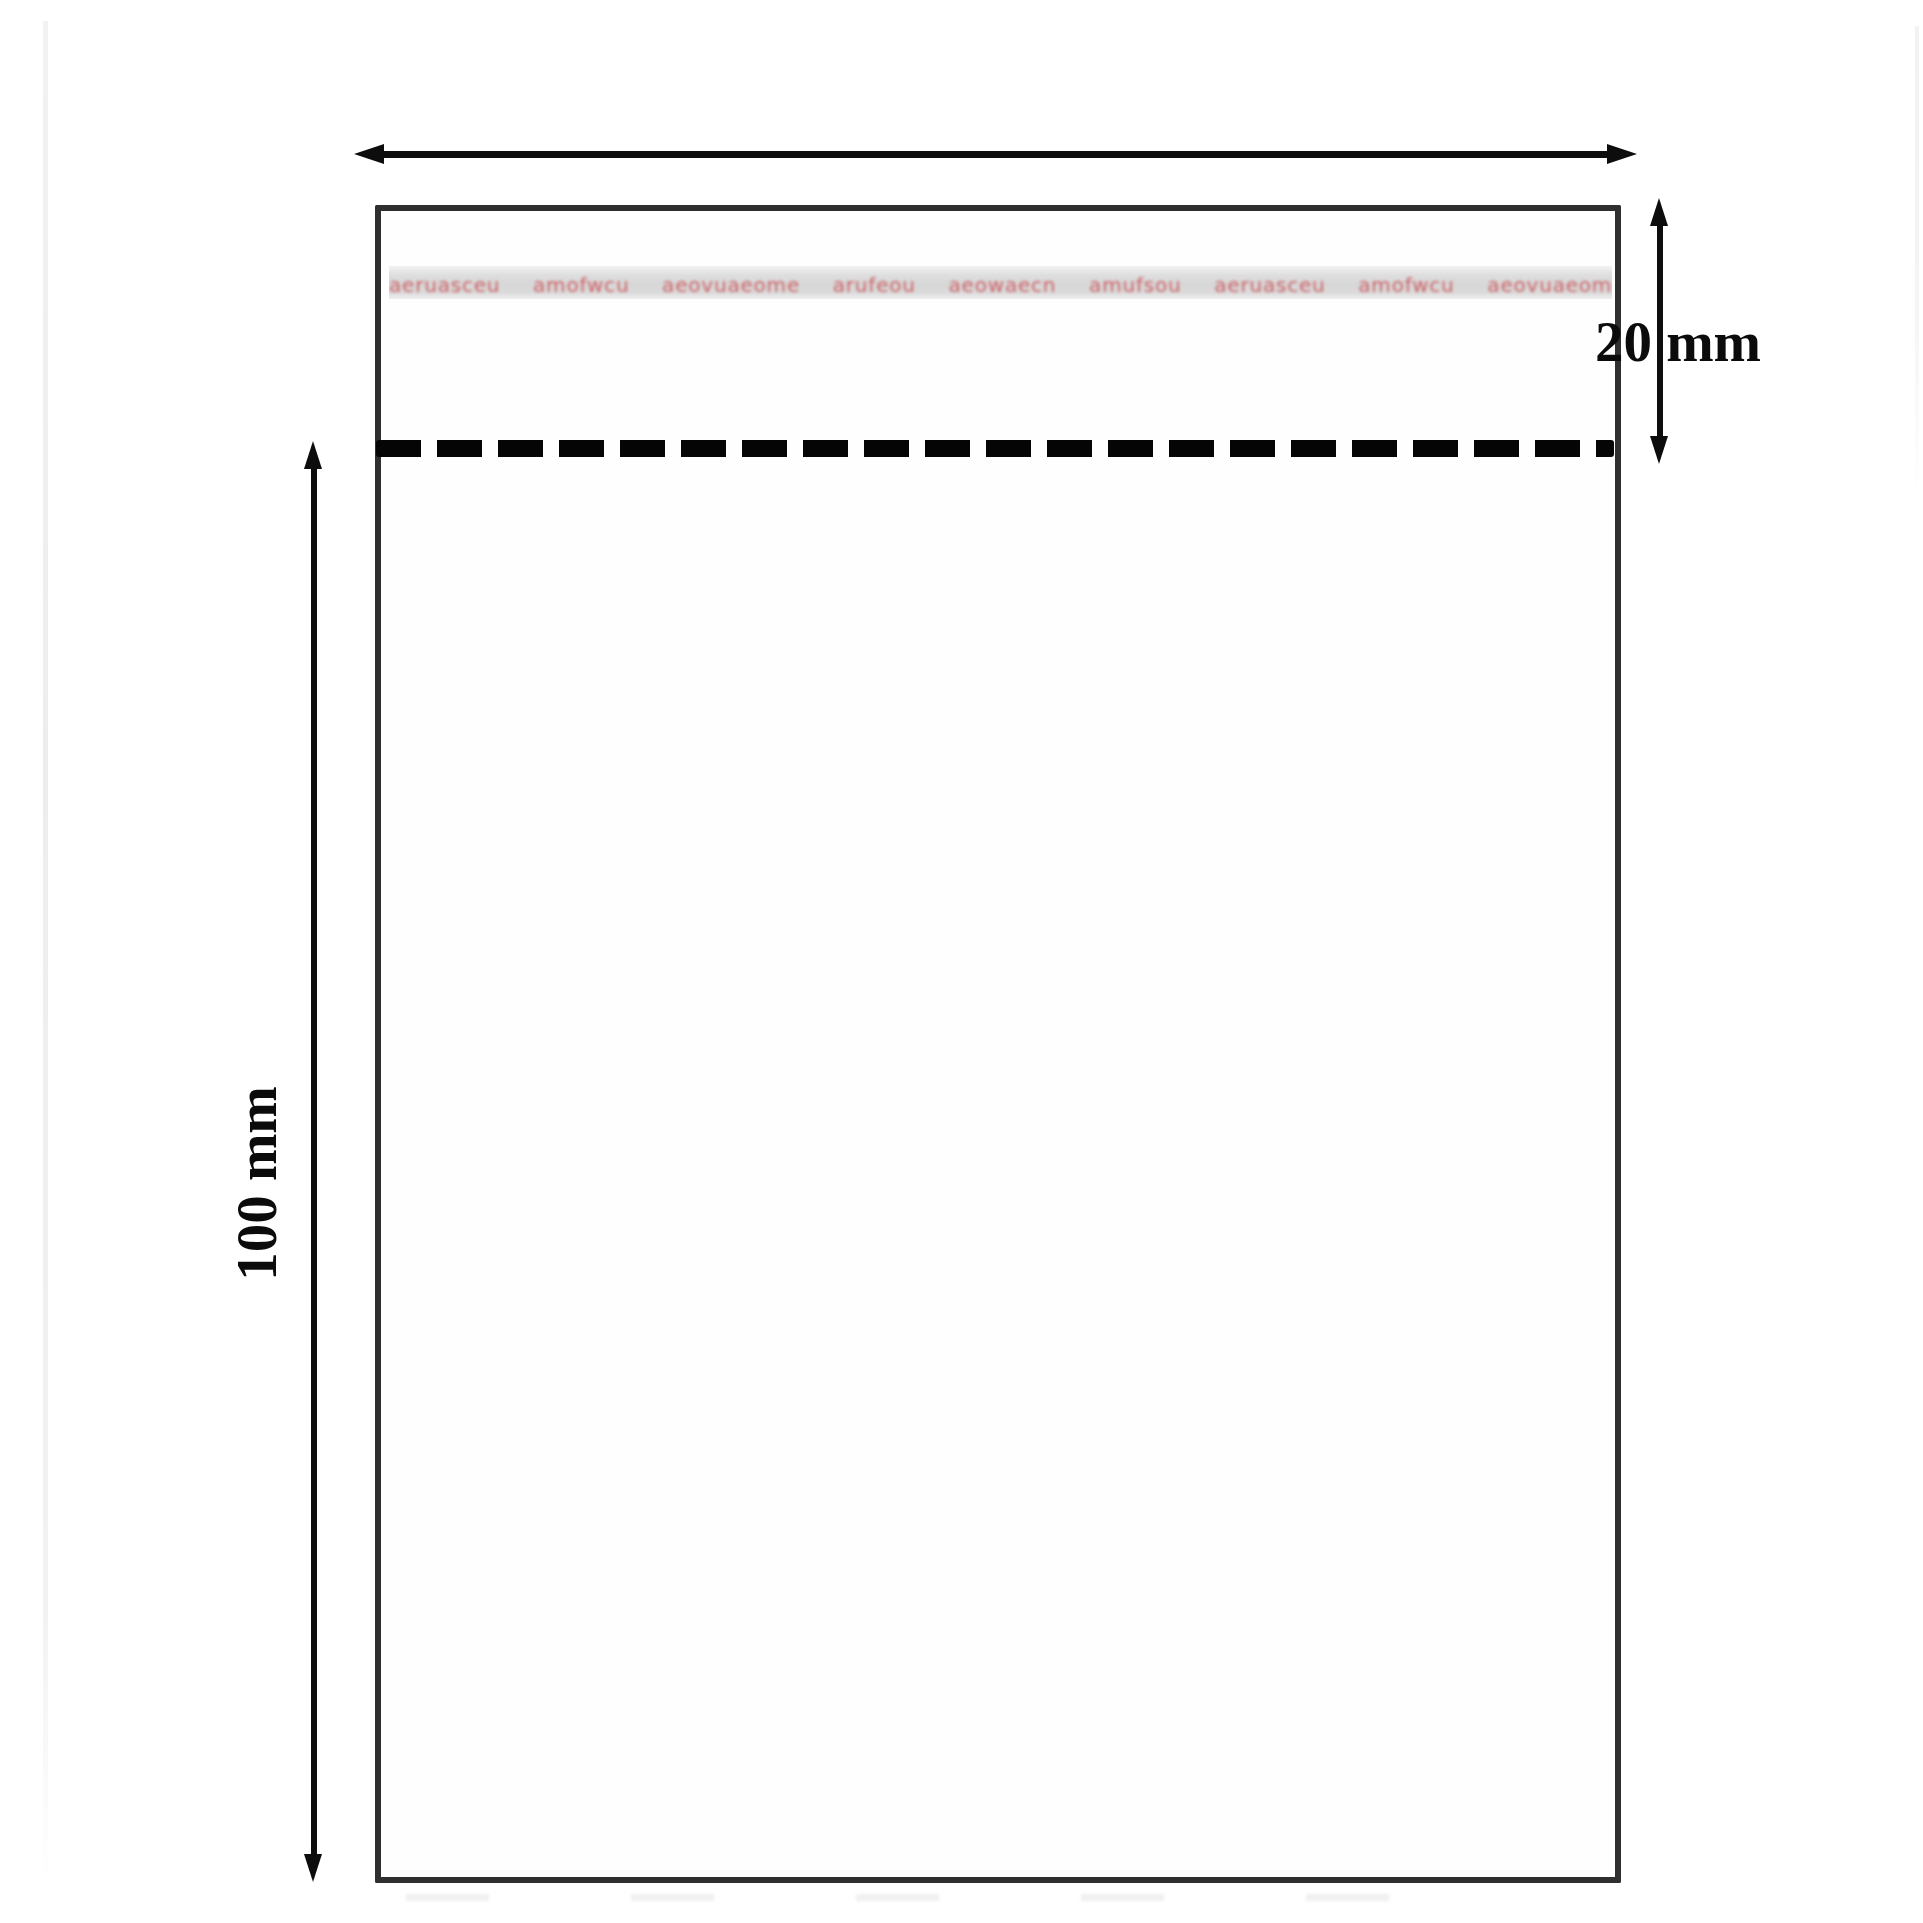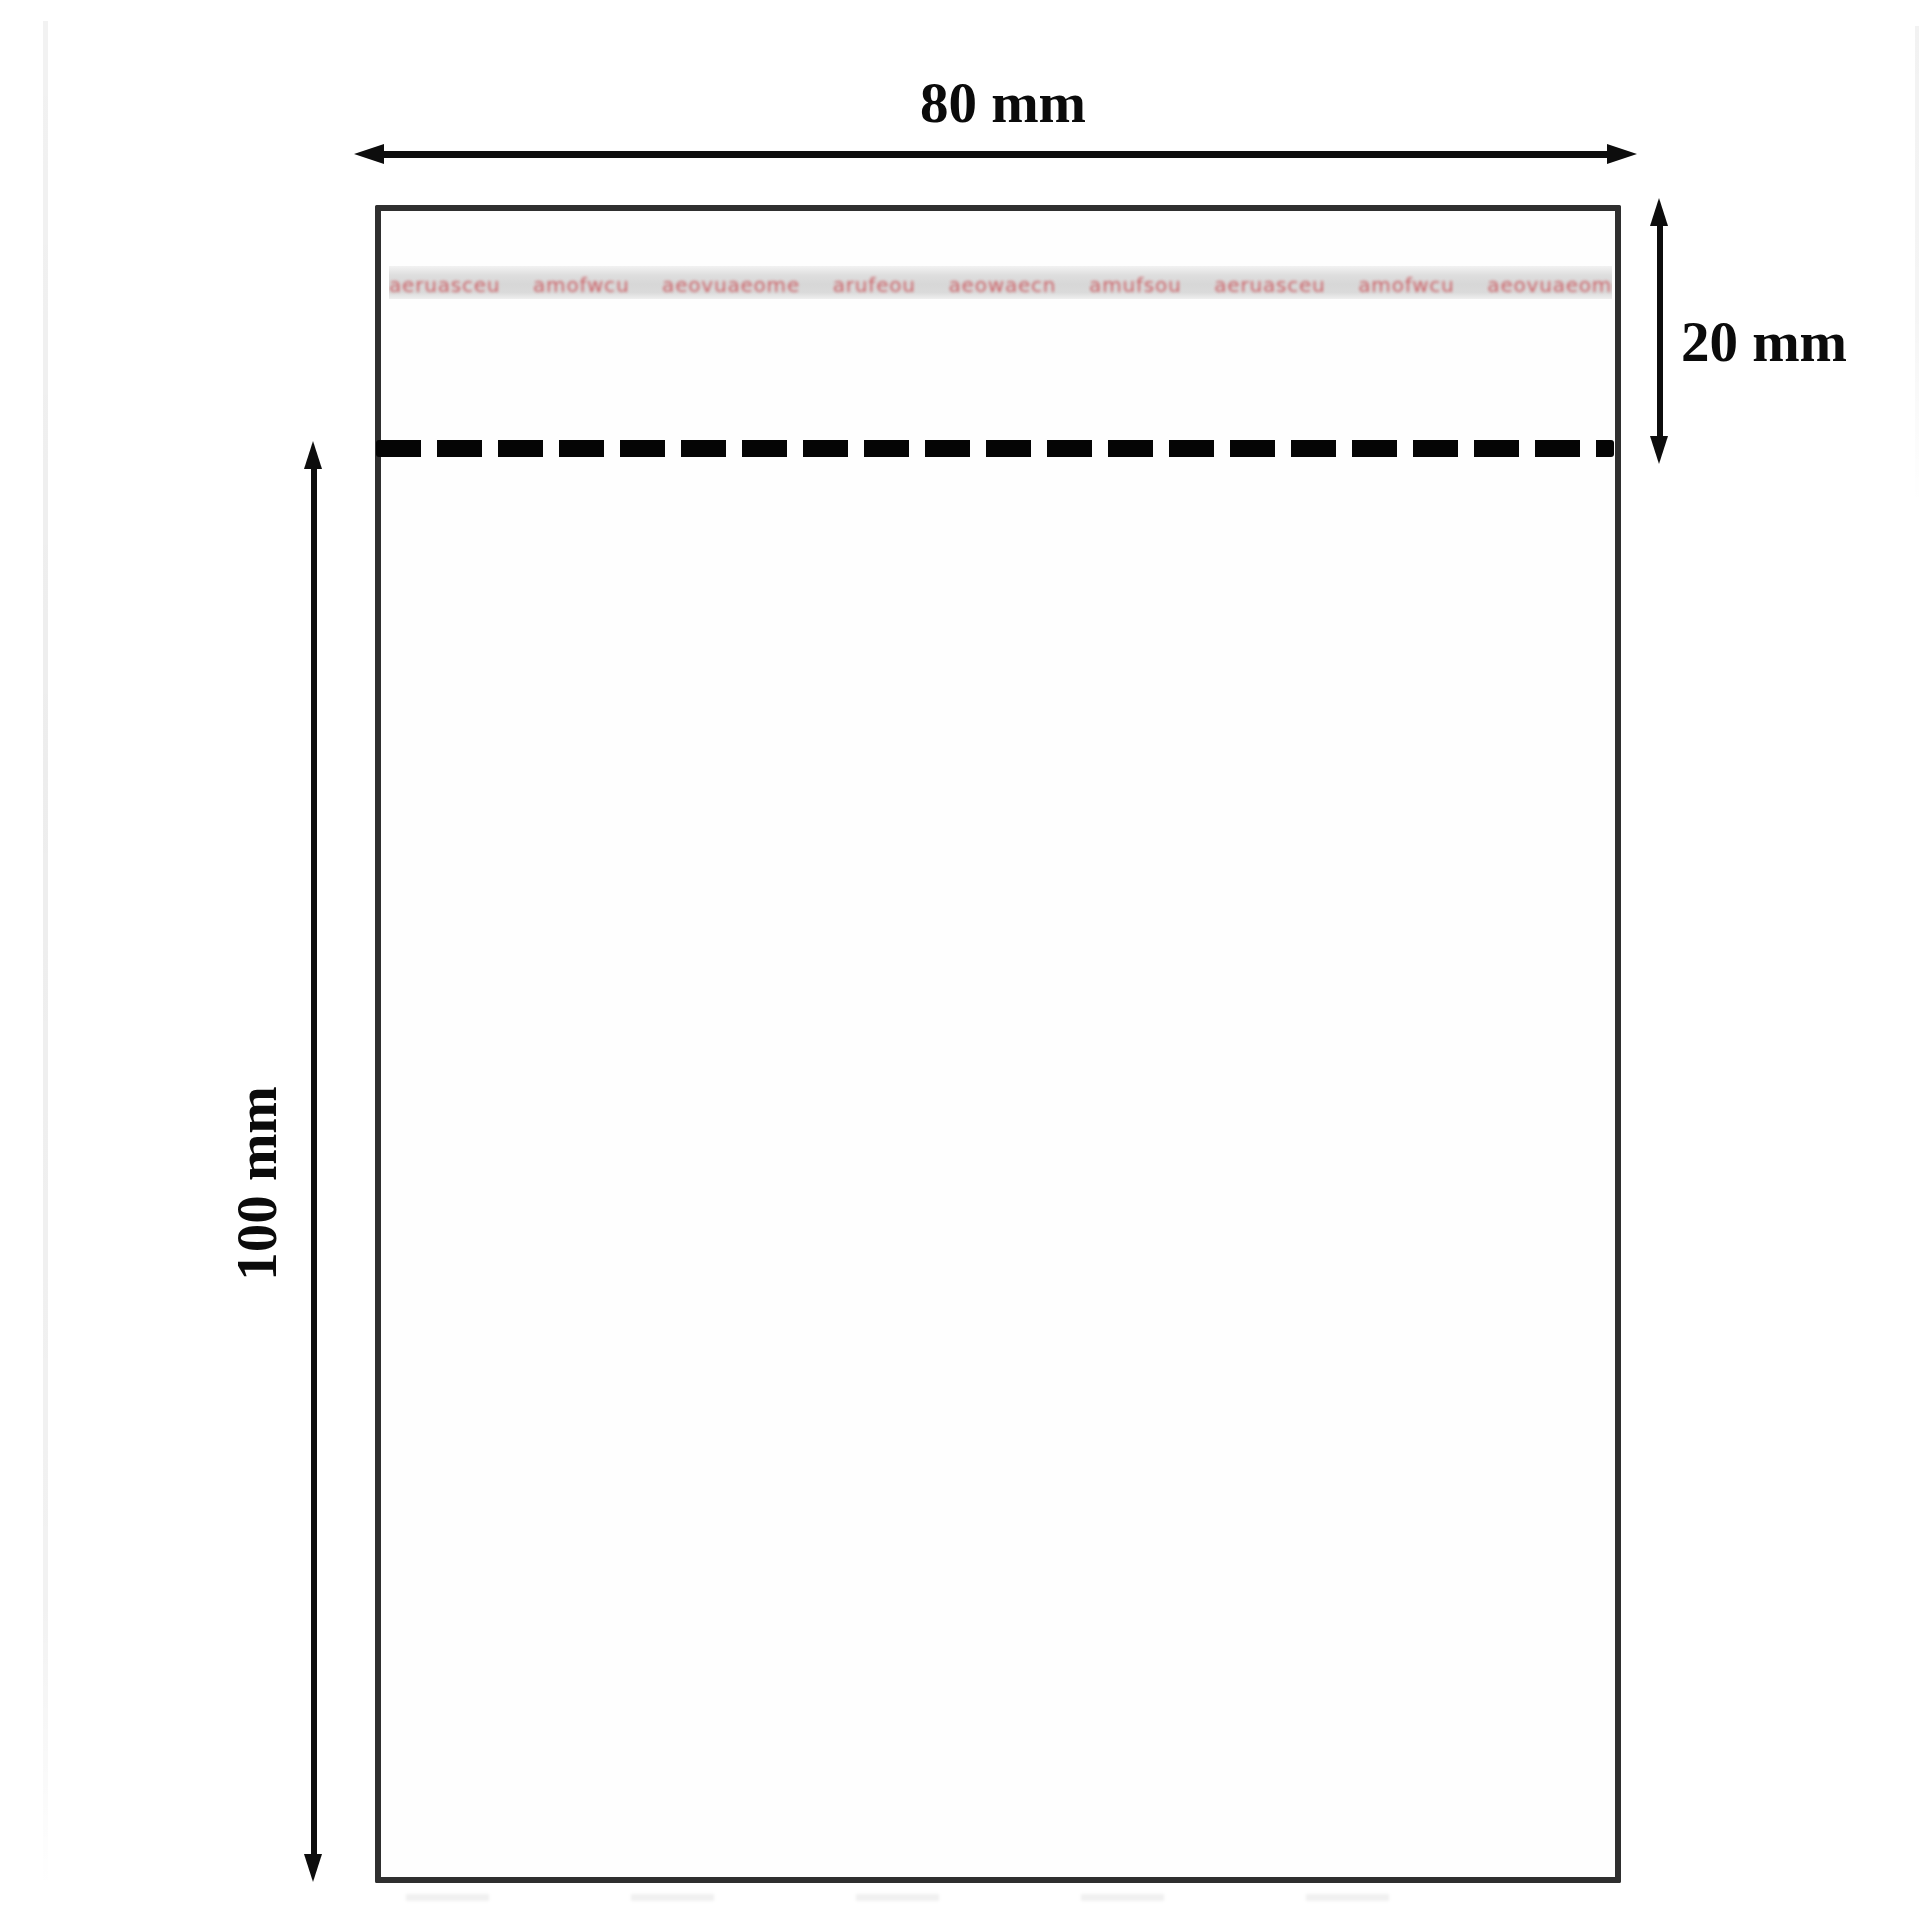--- a/index.html
+++ b/index.html
@@ -65,21 +65,21 @@
     position:absolute;
     font-weight:700;
     font-size:57px;
     line-height:1;
     color:#0b0b0b;
     text-align:center;
     white-space:nowrap;
     letter-spacing:0px;
   }
   .label-width{left:864px;top:74px;width:278px;}
-  .label-flap{left:1674px;top:313px;width:180px;}
+  .label-flap{left:1588px;top:313px;width:180px;}
   .label-body{left:128px;top:1155px;width:256px;transform:rotate(-90deg);}
   
   .smudge{
     position:absolute;left:406px;top:1894px;width:1082px;height:6.8px;
     background:repeating-linear-gradient(90deg, rgba(0,0,0,0.06) 0 83px, transparent 83px 225px);
     filter:blur(1.5px);
   }
 </style>
 </head>
 <body>
@@ -108,21 +108,20 @@
     <div class="shaft-v" style="left:1657px;top:224px;height:215px;"></div>
     <div class="head head-down" style="left:1650px;top:436px;"></div>
   </div>
 
   <div>
     <div class="head head-up" style="left:304px;top:441px;"></div>
     <div class="shaft-v" style="left:311px;top:467px;height:1390px;"></div>
     <div class="head head-down" style="left:304px;top:1854px;"></div>
   </div>
 
-  <div class="dim-label label-width">80 mm</div>
 
   <div class="dim-label label-flap">20 mm</div>
 
   <div class="dim-label label-body">100 mm</div>
 
   <div class="smudge"></div>
 
 </div>
 
 

